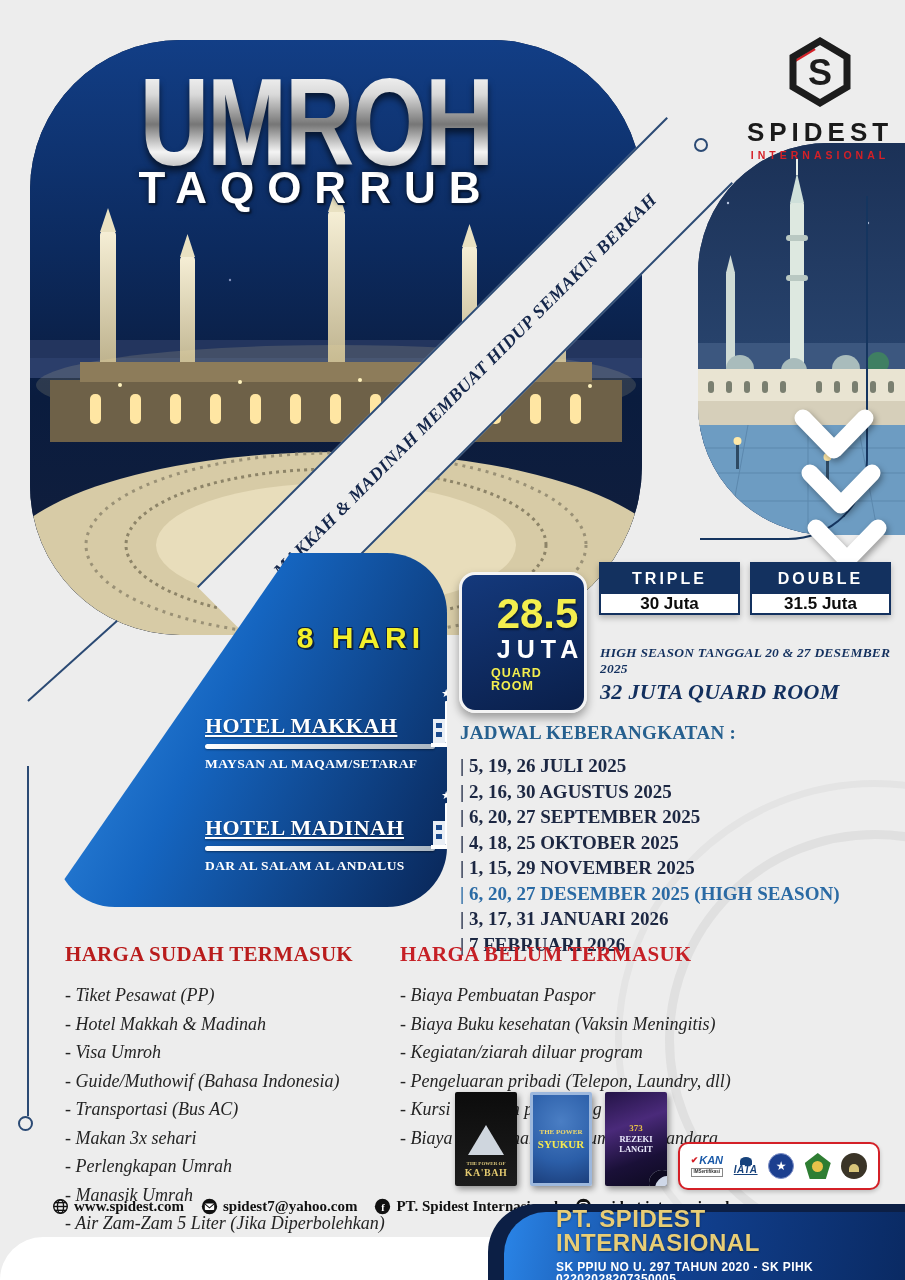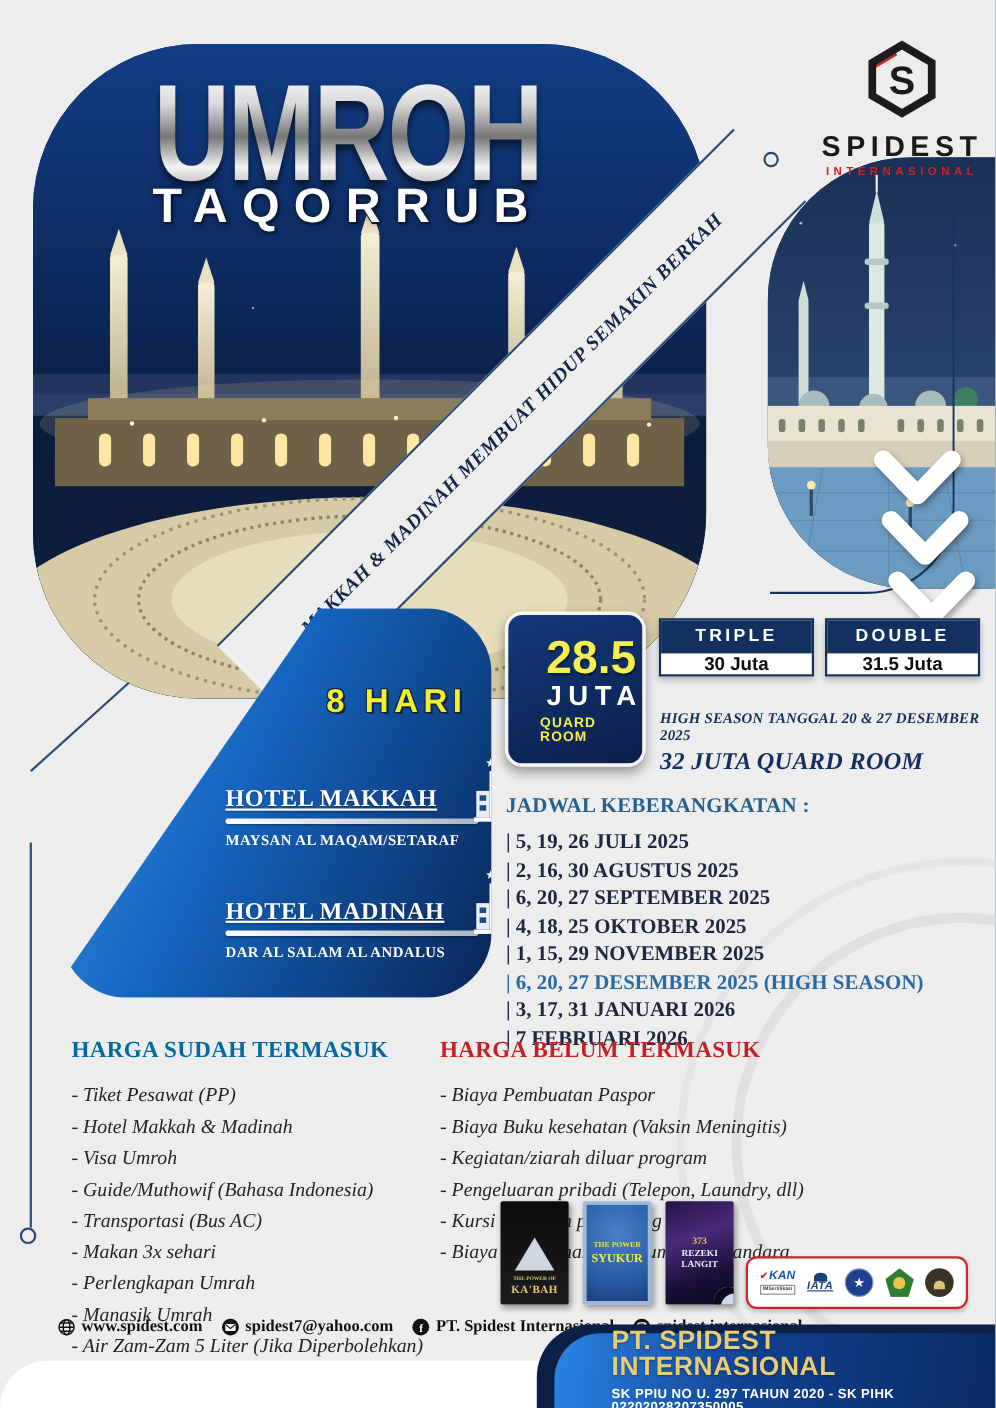--- a/index.html
+++ b/index.html
@@ -38,21 +38,21 @@
   
   .blue-panel{position:absolute;left:55px;top:553px;width:392px;height:354px;border-radius:60px;background:linear-gradient(115deg,#3b95ea 0%,#1565c0 42%,#0a2a5e 96%);clip-path:polygon(0 100%,0 96%,60% 0,100% 0,100% 100%);z-index:5;}
   .nine-hari{position:absolute;right:22px;top:70px;font:800 30px/1 "Liberation Sans",sans-serif;letter-spacing:5px;color:#f3ef2a;text-shadow:2px 2px 0 #0c2347,-1px -1px 0 #0c2347,1px -1px 0 #0c2347,-1px 1px 0 #0c2347;}
   .hotel-block{position:absolute;left:150px;width:230px;}
   .hotel-title{font-family:"Liberation Serif",serif;font-weight:700;font-size:22px;color:#ffffff;letter-spacing:.5px;text-shadow:0 1px 2px rgba(0,0,0,.4);text-decoration:underline;}
   .hotel-bar{height:5px;border-radius:3px;margin:5px 0 7px 0;background:linear-gradient(90deg,#ffffff,#aab6c2);box-shadow:0 1px 2px rgba(0,0,0,.4);}
   .hotel-name{font-family:"Liberation Serif",serif;font-weight:700;font-size:13.5px;color:#ffffff;letter-spacing:.4px;}
   .hotel-icon{position:absolute;right:-48px;top:-28px;}
 
   
-  .price-card{position:absolute;left:459px;top:556px;width:128px;height:141px;background:linear-gradient(160deg,#14397c,#0a1f4a);border:3px solid #f4f4f4;border-radius:16px;box-shadow:0 5px 10px rgba(0,0,0,.35);z-index:6;display:flex;flex-direction:column;align-items:center;justify-content:center;gap:2px;padding-left:29px;}
+  .price-card{position:absolute;left:459px;top:572px;width:128px;height:141px;background:linear-gradient(160deg,#14397c,#0a1f4a);border:3px solid #f4f4f4;border-radius:16px;box-shadow:0 5px 10px rgba(0,0,0,.35);z-index:6;display:flex;flex-direction:column;align-items:center;justify-content:center;gap:2px;padding-left:29px;}
   .price-amount{font:900 42px/1 "Liberation Sans",sans-serif;color:#f4ee4e;text-shadow:1px 2px 2px rgba(0,0,0,.5);}
   .price-unit{font:900 25px/1 "Liberation Sans",sans-serif;color:#ffffff;letter-spacing:6px;margin-left:6px;}
   .price-room{font:800 12.5px/1 "Liberation Sans",sans-serif;color:#f4ee4e;letter-spacing:1px;margin-top:3px;}
 
   
   .options{position:absolute;left:599px;top:562px;display:flex;gap:10px;z-index:6;}
   .opt-card{width:141px;border:2.5px solid #13315f;background:#ffffff;box-shadow:0 3px 6px rgba(0,0,0,.25);}
   .opt-head{background:#13315f;color:#fff;font:800 16px/1 "Liberation Sans",sans-serif;letter-spacing:3px;text-align:center;padding:7px 0;}
   .opt-price{font:700 17px/1 "Liberation Sans",sans-serif;color:#0c0c0c;text-align:center;padding:1px 0;}
 
@@ -64,21 +64,21 @@
   .schedule{position:absolute;left:460px;top:722px;z-index:6;font-family:"Liberation Serif",serif;}
   .sched-head{font-weight:700;font-size:19px;color:#26608f;letter-spacing:.3px;margin-bottom:9px;}
   .sched-item{font-weight:700;font-size:19px;color:#1c2742;line-height:25.5px;}
   .sched-item.highlight{color:#2a6aa4;}
 
   
   .plist{position:absolute;z-index:6;}
   .plist.included{left:65px;top:942px;}
   .plist.excluded{left:400px;top:942px;}
   .plist-head{font-family:"Liberation Serif",serif;font-weight:700;font-size:21px;letter-spacing:.3px;margin-bottom:14px;}
-  .plist.included .plist-head{color:#0369a1;}
+  .plist.included .plist-head{color:#b91c1c;}
   .plist.excluded .plist-head{color:#c62026;}
   .plist-item{font-family:"Liberation Serif",serif;font-style:italic;font-size:18px;color:#242424;line-height:28.5px;}
 
   
   .books{position:absolute;left:455px;top:1092px;display:flex;gap:13px;align-items:flex-end;z-index:6;}
   .book{width:62px;height:94px;border-radius:2px;box-shadow:2px 3px 6px rgba(0,0,0,.4);display:flex;flex-direction:column;align-items:center;text-align:center;overflow:hidden;}
   .book.b1{background:linear-gradient(180deg,#0c0c0c,#1c1c1c);justify-content:flex-end;padding-bottom:8px;}
   .b1-tri{width:0;height:0;border-left:18px solid transparent;border-right:18px solid transparent;border-bottom:30px solid #cfd6de;margin-bottom:5px;}
   .b1-top{font:700 5px/1.4 "Liberation Serif",serif;color:#d9c57a;}
   .b1-title{font:900 10px/1.1 "Liberation Serif",serif;color:#e3c96f;letter-spacing:.5px;}

